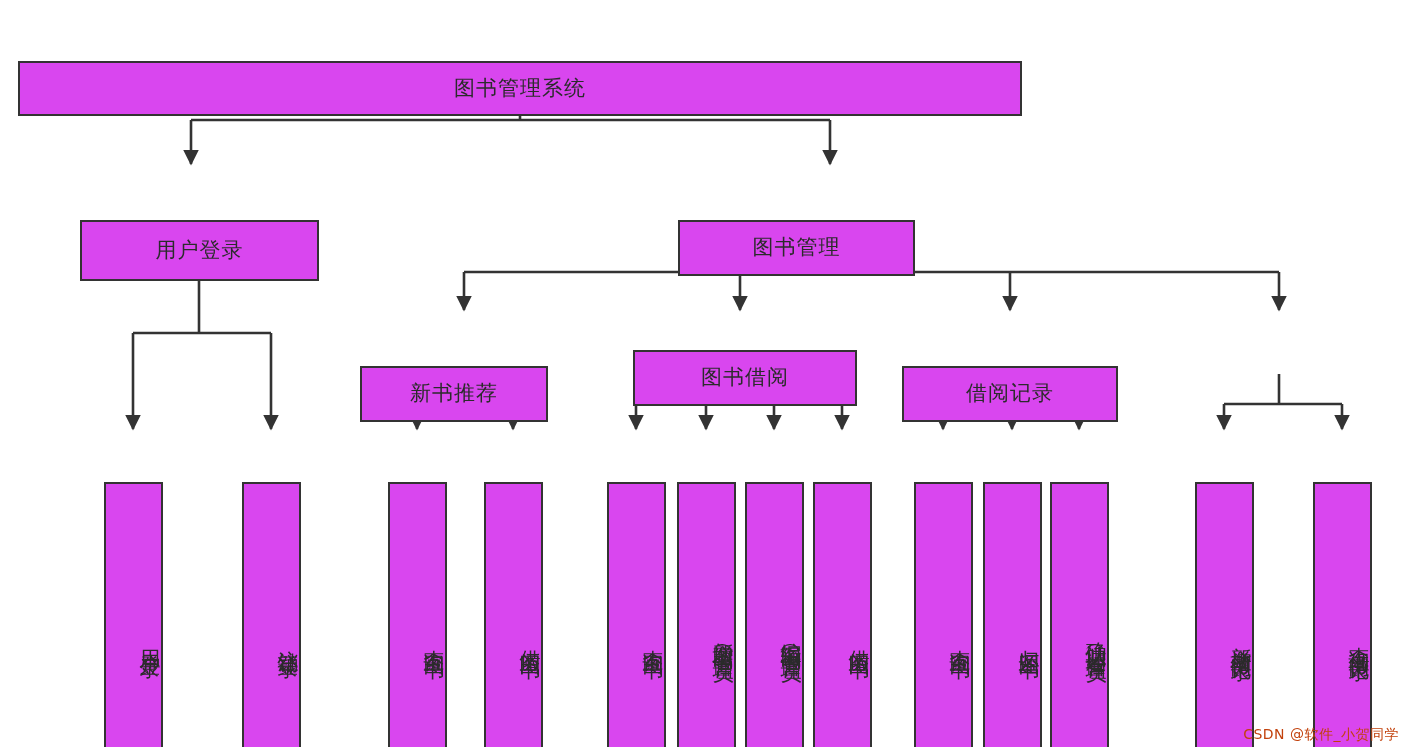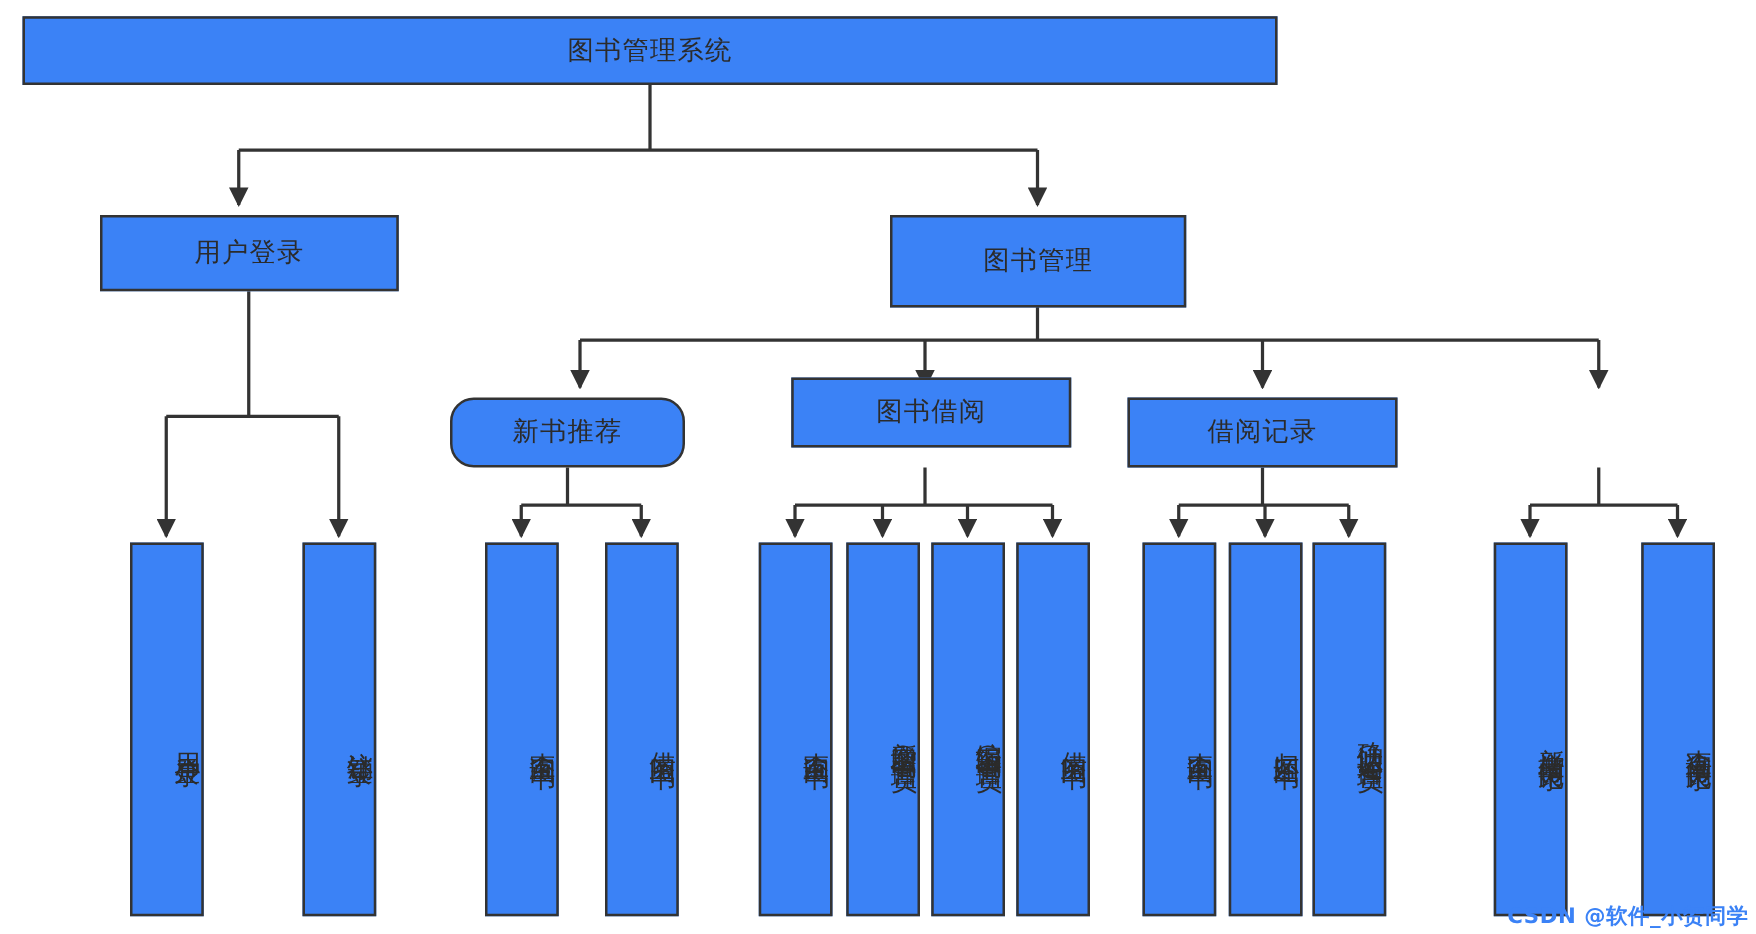--- a/index.html
+++ b/index.html
@@ -8,26 +8,27 @@
     font-family:"DejaVu Sans","Liberation Sans",sans-serif;
     overflow:hidden;
     position:relative;
   }
   #diagram-root{position:relative;width:1405px;height:747px;background:#fff;}
   svg#edges{position:absolute;left:0;top:0;width:1405px;height:747px;}
 
   .node{
     position:absolute;
     box-sizing:border-box;
-    background:#3b82f6;
+    background:#d946ef;
     border:2.5px solid #333333;
     display:flex;
     align-items:center;
     justify-content:center;
     color:#2b2b2b;
+    margin-top:48px;
   }
   .node.horiz{
     font-size:21px;
     letter-spacing:1px;
     line-height:1.2;
   }
   .node.vert{
     writing-mode:vertical-rl;
     text-orientation:upright;
     font-size:21px;
@@ -41,26 +42,25 @@
   .node.vert .label{
     writing-mode:vertical-rl;
     text-orientation:upright;
     white-space:normal;
   }
 
   #watermark{
     position:absolute;
     right:6px;
     bottom:3px;
-    font-size:17px;
-    color:#3b82f6;
+    font-size:14px;
+    color:#c2410c;
     letter-spacing:0.5px;
     white-space:nowrap;
     font-family:"DejaVu Sans","Liberation Sans",sans-serif;
-    font-weight:bold;
   }
 </style>
 </head>
 <body>
 
 <div id="diagram-root">
 
   <svg id="edges" viewBox="0 0 1405 747" xmlns="http://www.w3.org/2000/svg">
     <defs>
       <marker id="arrow" viewBox="0 0 10 10" refX="9" refY="5" markerWidth="6" markerHeight="6" orient="auto-start-reverse">
@@ -113,25 +113,25 @@
     </g>
   </svg>
 
   <div class="node horiz" style="left:18px;top:13px;width:1004px;height:55px;">
     <span class="label">图书管理系统</span>
   </div>
 
   <div class="node horiz" style="left:80px;top:172px;width:239px;height:61px;">
     <span class="label">用户登录</span>
   </div>
-  <div class="node horiz" style="left:712px;top:172px;width:237px;height:74px;">
+  <div class="node horiz" style="left:678px;top:172px;width:237px;height:56px;">
     <span class="label">图书管理</span>
   </div>
 
-  <div class="node horiz" style="left:360px;top:318px;width:188px;height:56px;border-radius:19px;">
+  <div class="node horiz" style="left:360px;top:318px;width:188px;height:56px;">
     <span class="label">新书推荐</span>
   </div>
   <div class="node horiz" style="left:633px;top:302px;width:224px;height:56px;">
     <span class="label">图书借阅</span>
   </div>
   <div class="node horiz" style="left:902px;top:318px;width:216px;height:56px;">
     <span class="label">借阅记录</span>
   </div>
 
   <div class="node vert" style="left:104px;top:434px;width:59px;height:299px;">

